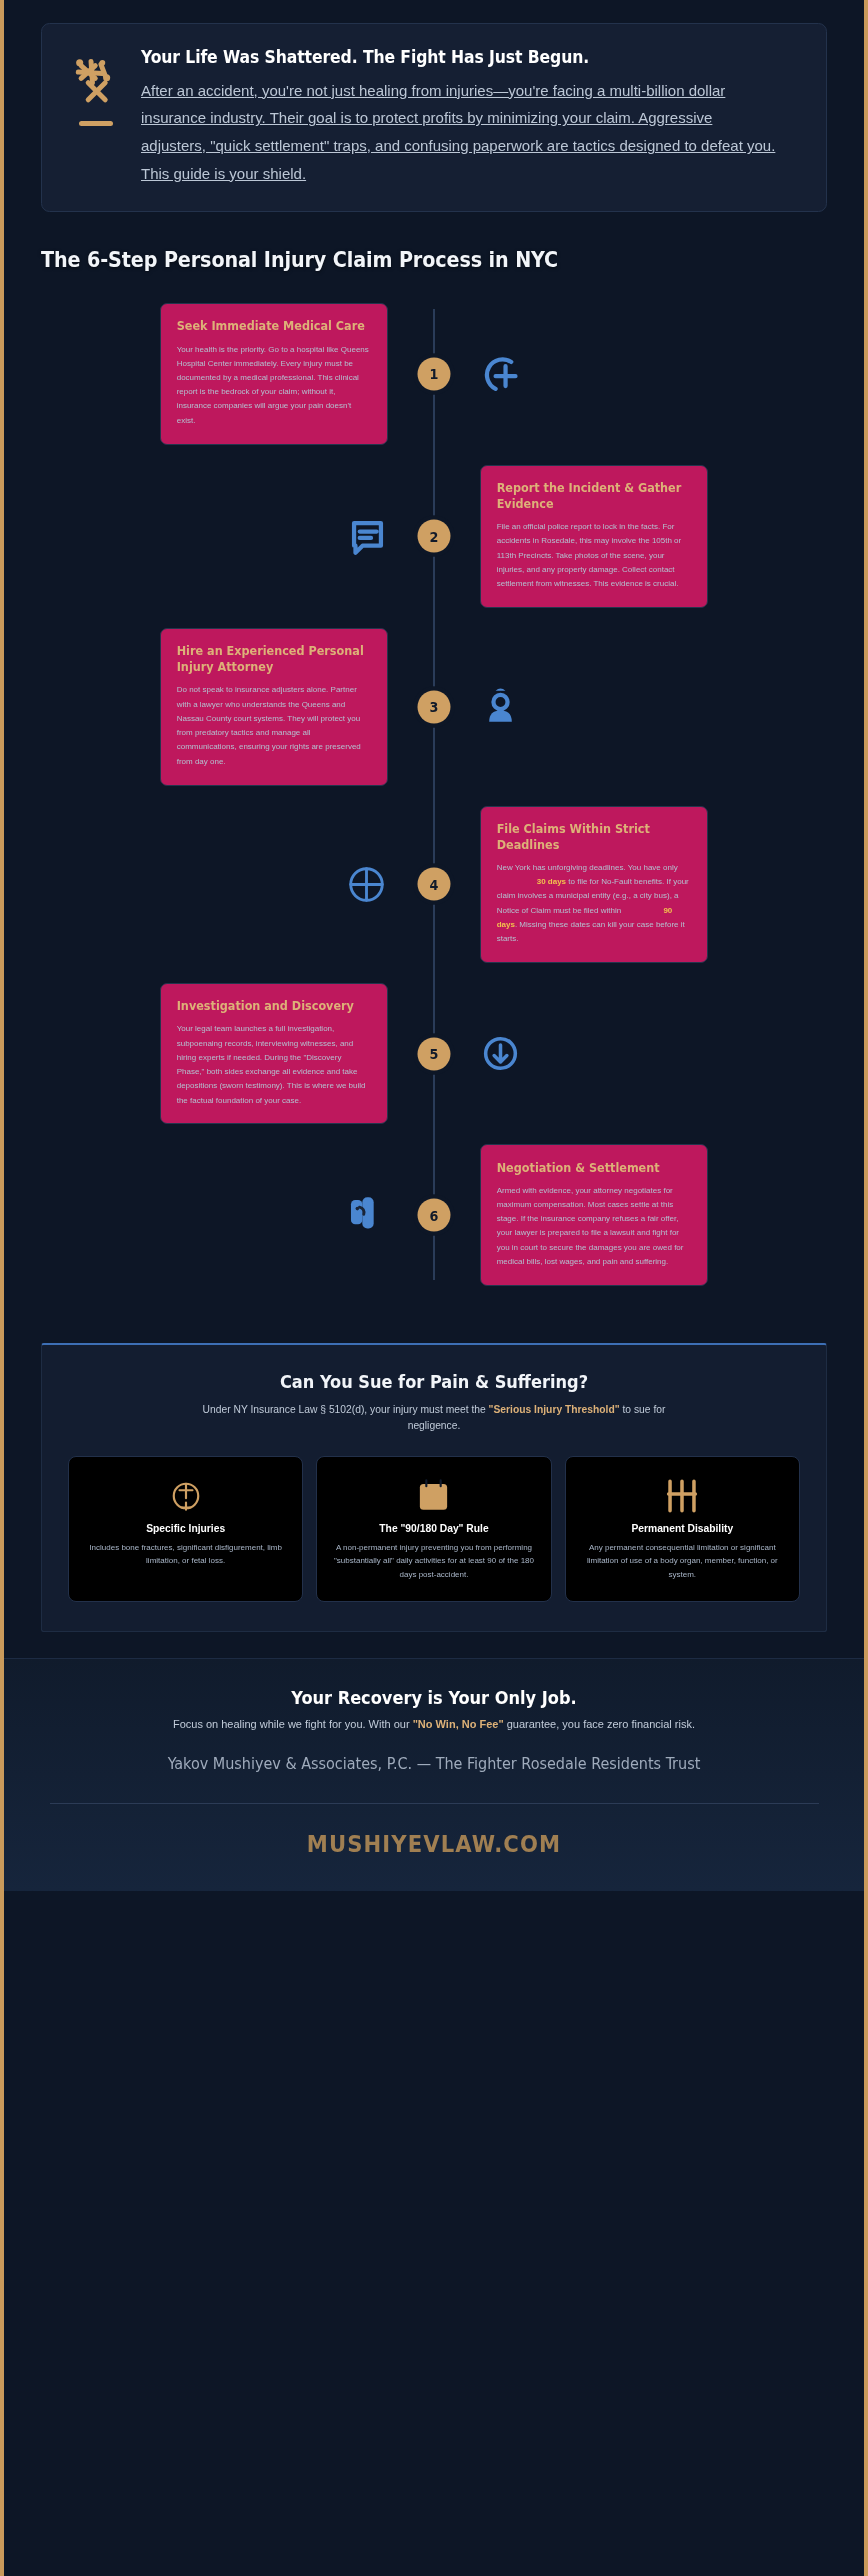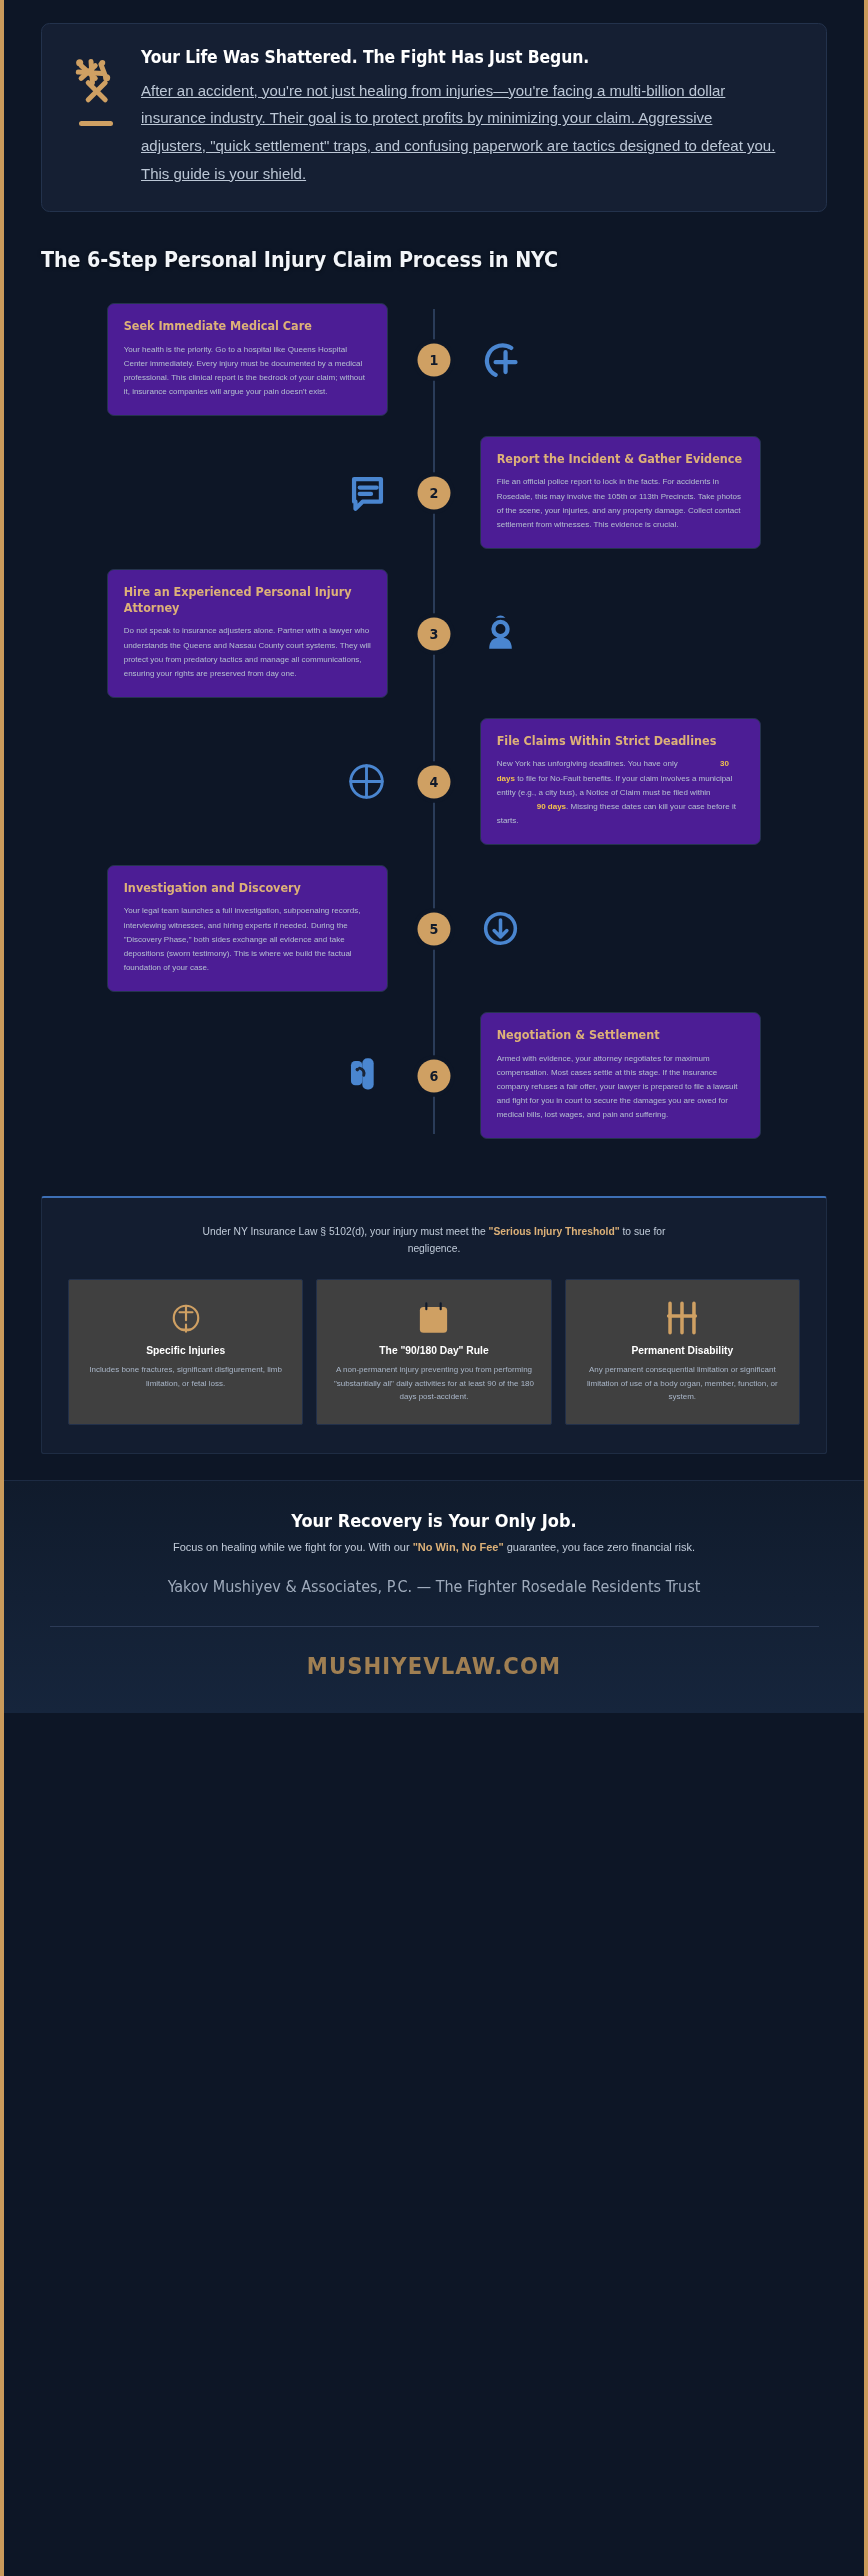--- a/index.html
+++ b/index.html
@@ -130,25 +130,25 @@
     width: 50%;
     display: flex;
     align-items: center;
   }
   .step.left  .step-side.text  { justify-content: flex-end; padding-right: 46px; }
   .step.left  .step-side.media { justify-content: flex-start; padding-left: 46px; }
   .step.right .step-side.text  { justify-content: flex-start; padding-left: 46px; order: 2; }
   .step.right .step-side.media { justify-content: flex-end; padding-right: 46px; order: 1; }
 
   .step-card {
-    background: #4c1d95;
+    background: #be185d;
     border: 0.7px solid #25344d;
     border-radius: 7.1px;
     padding: 14.2px 15.7px 15.7px;
-    width: 281px;
+    width: 228px;
   }
   .step-card-title {
     font-family: "DejaVu Sans Condensed", "Liberation Sans", sans-serif;
     font-size: 12.5px;
     font-weight: bold;
     color: #ddb178;
     line-height: 1.3;
     margin-bottom: 7.8px;
   }
   .step-card-text {
@@ -206,23 +206,23 @@
     color: #c0cbd9;
     font-weight: 300;
     max-width: 512px;
     margin: 0 auto 21.3px;
   }
   .sue-sub b { color: #ddb178; font-weight: bold; }
 
   .sue-cards { display: flex; gap: 13px; }
   .sue-card {
     flex: 1 1 0;
-    background: #404040;
+    background: #000000;
     border: 0.7px solid #22304a;
-    border-radius: 2px;
+    border-radius: 8px;
     padding: 18.5px 13px 20px;
     text-align: center;
     min-height: 135px;
   }
   .sue-card-icon { height: 40px; display: flex; align-items: center; justify-content: center; margin-bottom: 7.1px; }
   .sue-card-icon svg { display: block; }
   .sue-card-title {
     font-size: 10.3px;
     font-weight: bold;
     color: #ffffff;
@@ -420,20 +420,21 @@
               </span>
             </div>
             <div class="step-badge">6</div>
           </div>
         </div>
     </div>
   </section>
 
   <div class="sue-wrap">
     <div class="sue-panel">
+      <div class="sue-title">Can You Sue for Pain &amp; Suffering?</div>
       <div class="sue-sub" id="sue-sub">Under NY Insurance Law § 5102(d), your injury must meet the <b>"Serious Injury Threshold"</b> to sue for negligence.</div>
       <div class="sue-cards" id="sue-cards">
           <div class="sue-card">
             <div class="sue-card-icon">
               <svg width="36" height="36" viewBox="0 0 50 50">
       <circle cx="25" cy="25" r="17" fill="none" stroke="#cfa063" stroke-width="3"></circle>
       <path d="M25 8 L25 28 M16 17 L34 17 M25 34 L25 44 M19 41 H31" fill="none" stroke="#cfa063" stroke-width="3" stroke-linecap="round"></path>
     </svg>
             </div>
             <div class="sue-card-title">Specific Injuries</div>

